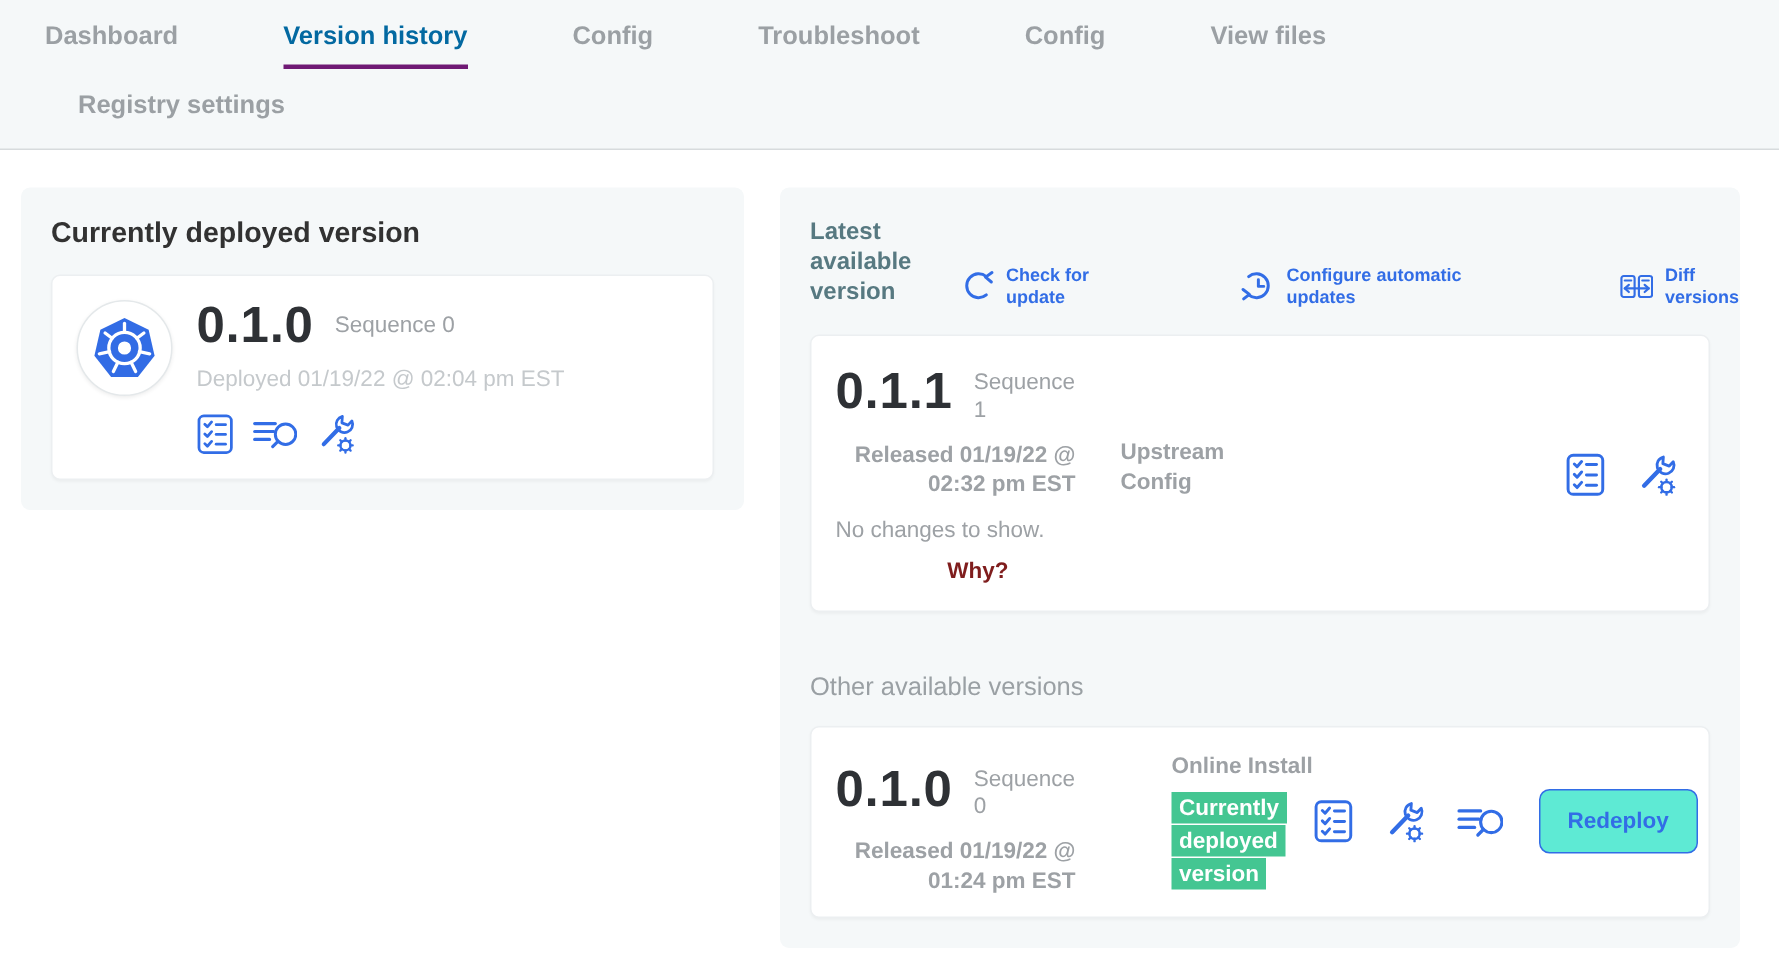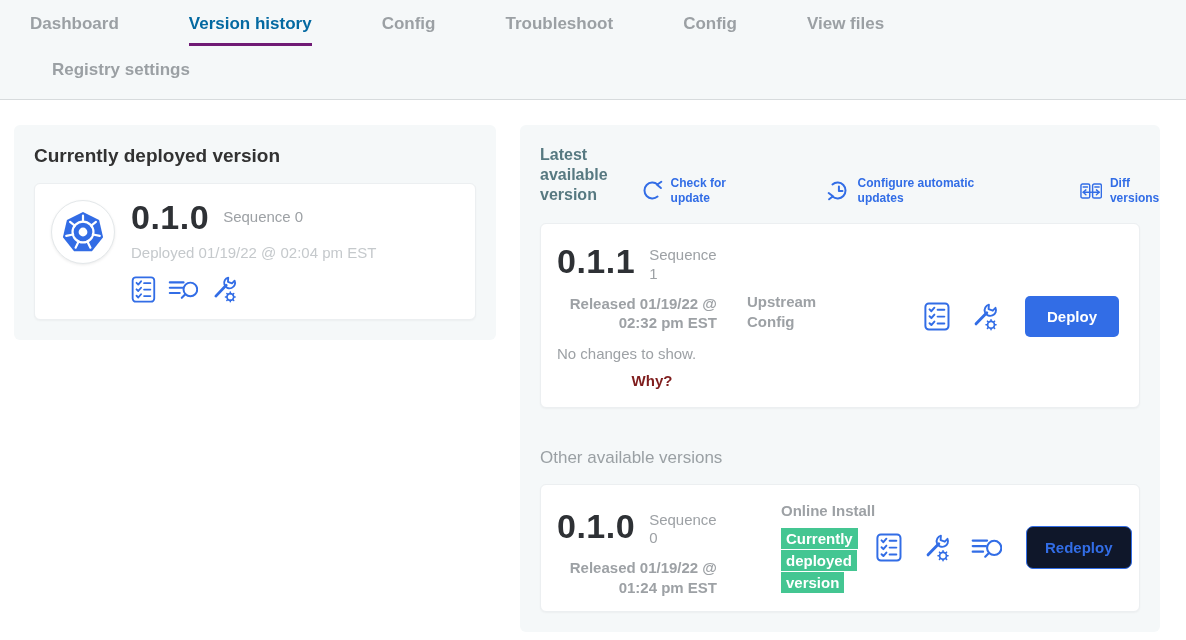--- a/index.html
+++ b/index.html
@@ -52,21 +52,21 @@
     line-height:1.3; margin-top:10px;text-align:right; }
   .vc-source { flex:1 1 auto; font-size:15px; font-weight:700; color:#9da1a5;
     line-height:1.3; }
   .src-w { width:95px; }
   .no-changes { font-size:15px; color:#9da1a5; margin-top:12px; }
   .why-link { font-size:15px; font-weight:700; color:#7f1d1d; margin-top:10px; cursor:pointer;text-align:center; }
   .vc-actions { display:flex; align-items:center; align-self:center; gap:20px; }
   .btn-primary { background:#326de6; color:#ffffff; font-size:15px; font-weight:700;
     font-family:"Liberation Sans",sans-serif; border:none; border-radius:5px;
     padding:12px 22px; cursor:pointer; margin-left:6px; }
-  .btn-outline { background:#0f172a; color:#326de6; font-size:15px; font-weight:700;
+  .btn-outline { background:#5eead4; color:#326de6; font-size:15px; font-weight:700;
     font-family:"Liberation Sans",sans-serif; border:1.5px solid #326de6;
     border-radius:7px; padding:12px 18px; cursor:pointer; margin-left:4px; }
 
   .other-title { font-size:17px; font-weight:500; color:#9aa0a4; margin-top:40px; }
   .other-card { margin-top:16px; padding:14px 20px 14px 16px; display:flex; }
   .badge-wrap { width:82px; margin-top:8px; line-height:1.45; }
   .badge { display:inline; background:#44c692; color:#ffffff; font-size:15px;
     font-weight:700; padding:2px 5px; -webkit-box-decoration-break:clone;
     box-decoration-break:clone; }
 </style>
@@ -224,21 +224,20 @@
       <div class="vc-source" style="padding-top:48px;">
         <div class="src-w">Upstream Config</div>
       </div>
       <div class="vc-actions act-icons">
         <svg width="26" height="29" viewBox="0 0 22.5 25">
             <use href="#i-checklist"></use>
           </svg>
         <svg width="29" height="29" viewBox="0 0 25.5 26">
             <use href="#i-wrench"></use>
           </svg>
-        <button class="btn-primary">Deploy</button>
       </div>
     </div>
 
     <div class="other-title">Other available versions</div>
 
     <div class="white-card other-card">
       <div class="vc-left" style="padding-top:10px;">
         <div class="ver-row" style="align-items:flex-start;">
           <span class="ver-big">0.1.0</span>
           <span class="seq narrow">Sequence 0</span>

